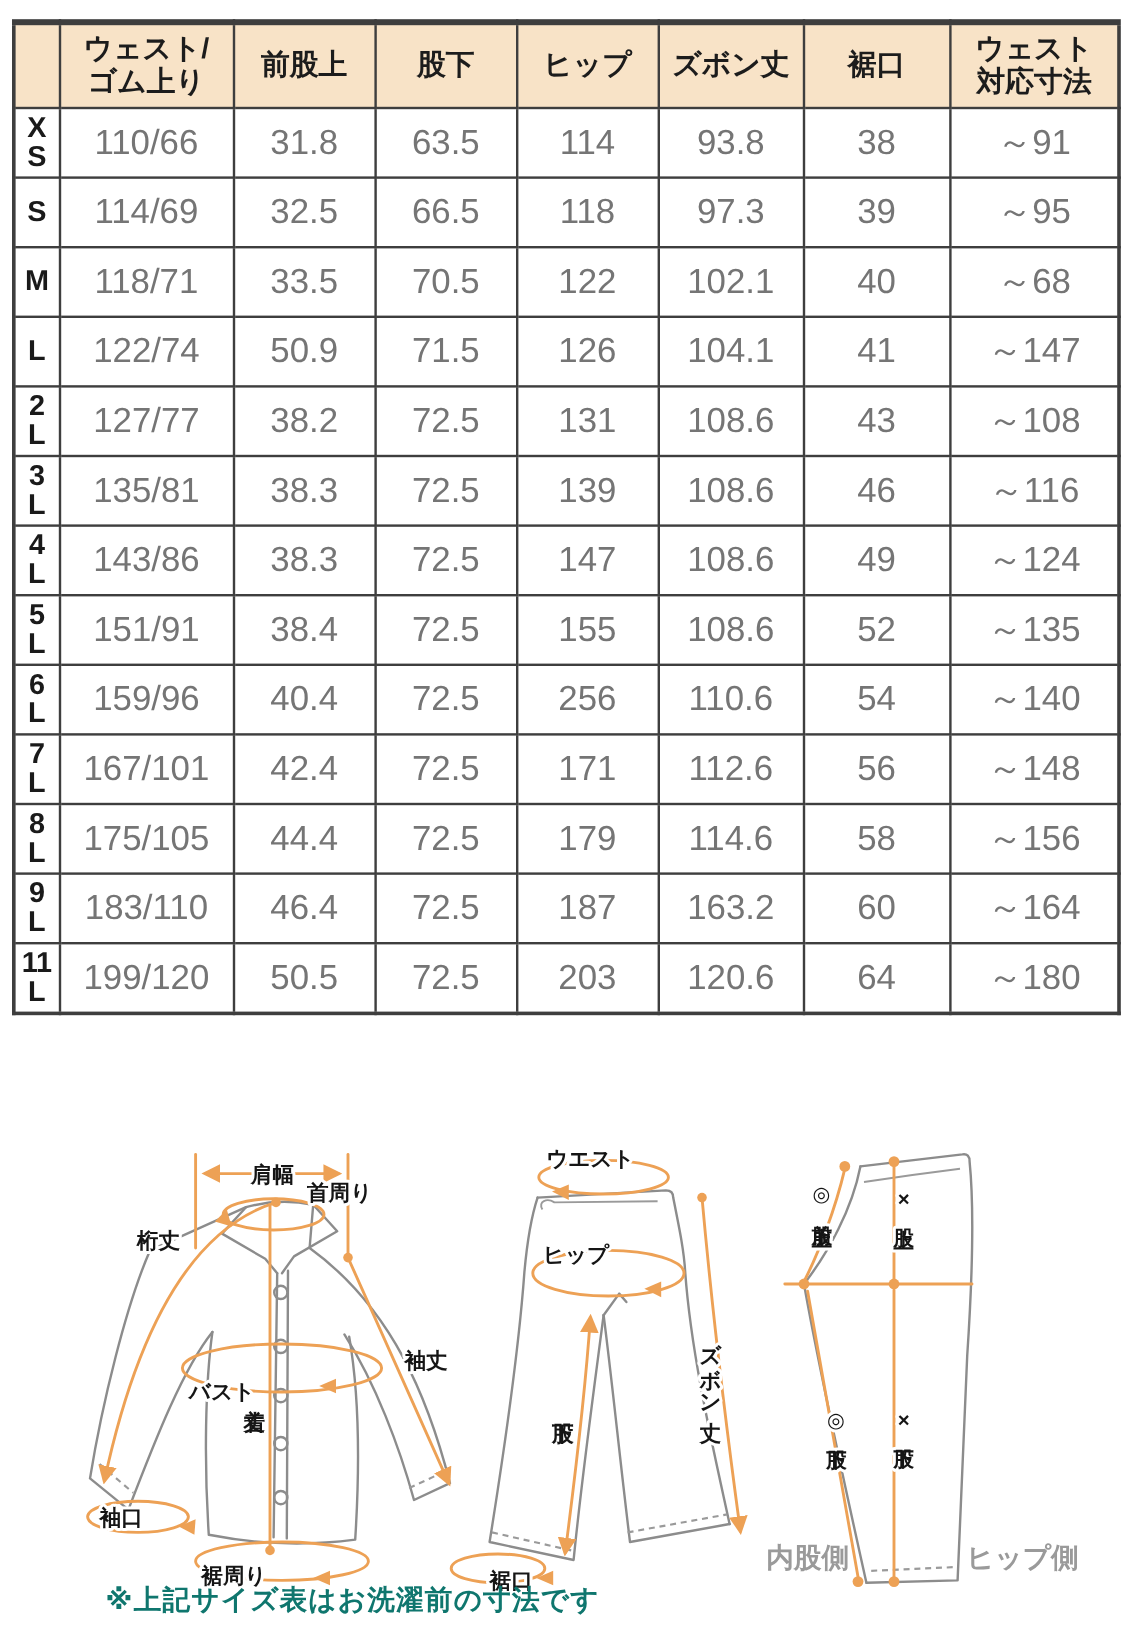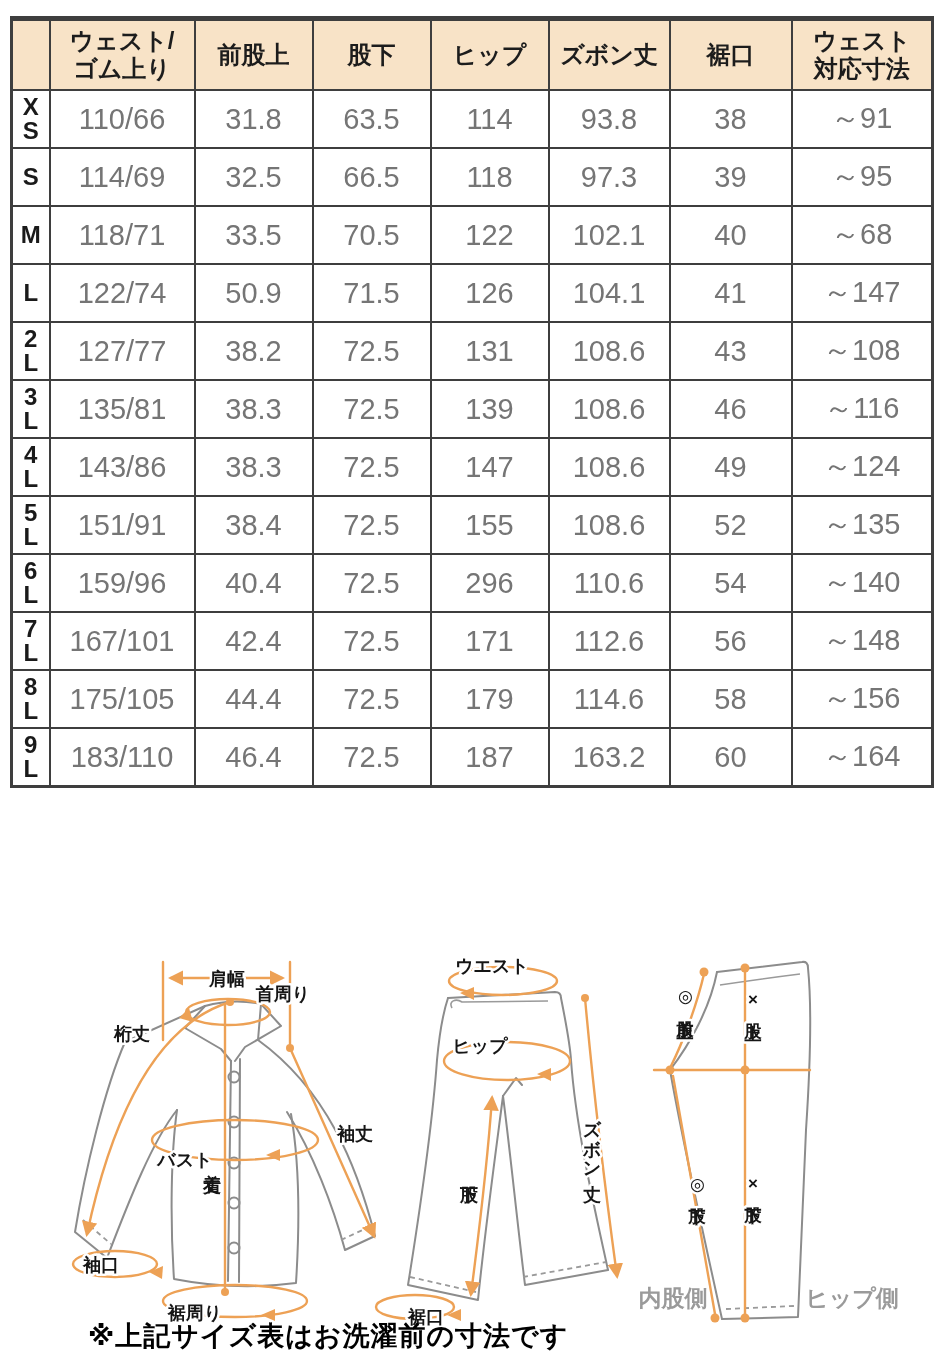--- a/index.html
+++ b/index.html
@@ -42,21 +42,21 @@
   }
   text.v { writing-mode:vertical-rl; text-orientation:upright; letter-spacing:1px; }
   text.glbl {
     font-family:"Liberation Sans","DejaVu Sans",sans-serif;
     font-weight:700; font-size:23px; fill:#9a9a9a;
     paint-order:stroke; stroke:#ffffff; stroke-width:4px;
   }
   
   .note {
     position:absolute; left:88px; top:1318px;
-    font-size:27px; font-weight:700; color:#000000; letter-spacing:1px;
+    font-size:23px; font-weight:700; color:#0f766e; letter-spacing:1px;
   }
 </style>
 </head>
 <body>
 
 <table class="size-table">
   <colgroup>
     <col style="width:38px">
       <col style="width:145px">
       <col style="width:118px">
@@ -157,21 +157,21 @@
         <td>155</td>
         <td>108.6</td>
         <td>52</td>
         <td>～135</td>
       </tr>
       <tr>
         <td class="size-cell">6<br>L</td>
         <td>159/96</td>
         <td>40.4</td>
         <td>72.5</td>
-        <td>296</td>
+        <td>256</td>
         <td>110.6</td>
         <td>54</td>
         <td>～140</td>
       </tr>
       <tr>
         <td class="size-cell">7<br>L</td>
         <td>167/101</td>
         <td>42.4</td>
         <td>72.5</td>
         <td>171</td>
@@ -191,20 +191,30 @@
       </tr>
       <tr>
         <td class="size-cell">9<br>L</td>
         <td>183/110</td>
         <td>46.4</td>
         <td>72.5</td>
         <td>187</td>
         <td>163.2</td>
         <td>60</td>
         <td>～164</td>
+      </tr>
+      <tr>
+        <td class="size-cell">11<br>L</td>
+        <td>199/120</td>
+        <td>50.5</td>
+        <td>72.5</td>
+        <td>203</td>
+        <td>120.6</td>
+        <td>64</td>
+        <td>～180</td>
       </tr>
     </tbody>
 </table>
 
 <svg style="left:35px; top:948px;" width="390" height="385" viewBox="0 0 390 385">
   <defs>
     <marker id="ah1" viewBox="0 0 10 10" refX="8" refY="5" markerWidth="6.5" markerHeight="6.5" orient="auto-start-reverse">
       <path d="M0,0 L10,5 L0,10 z" fill="#eda155"></path>
     </marker>
   </defs>

